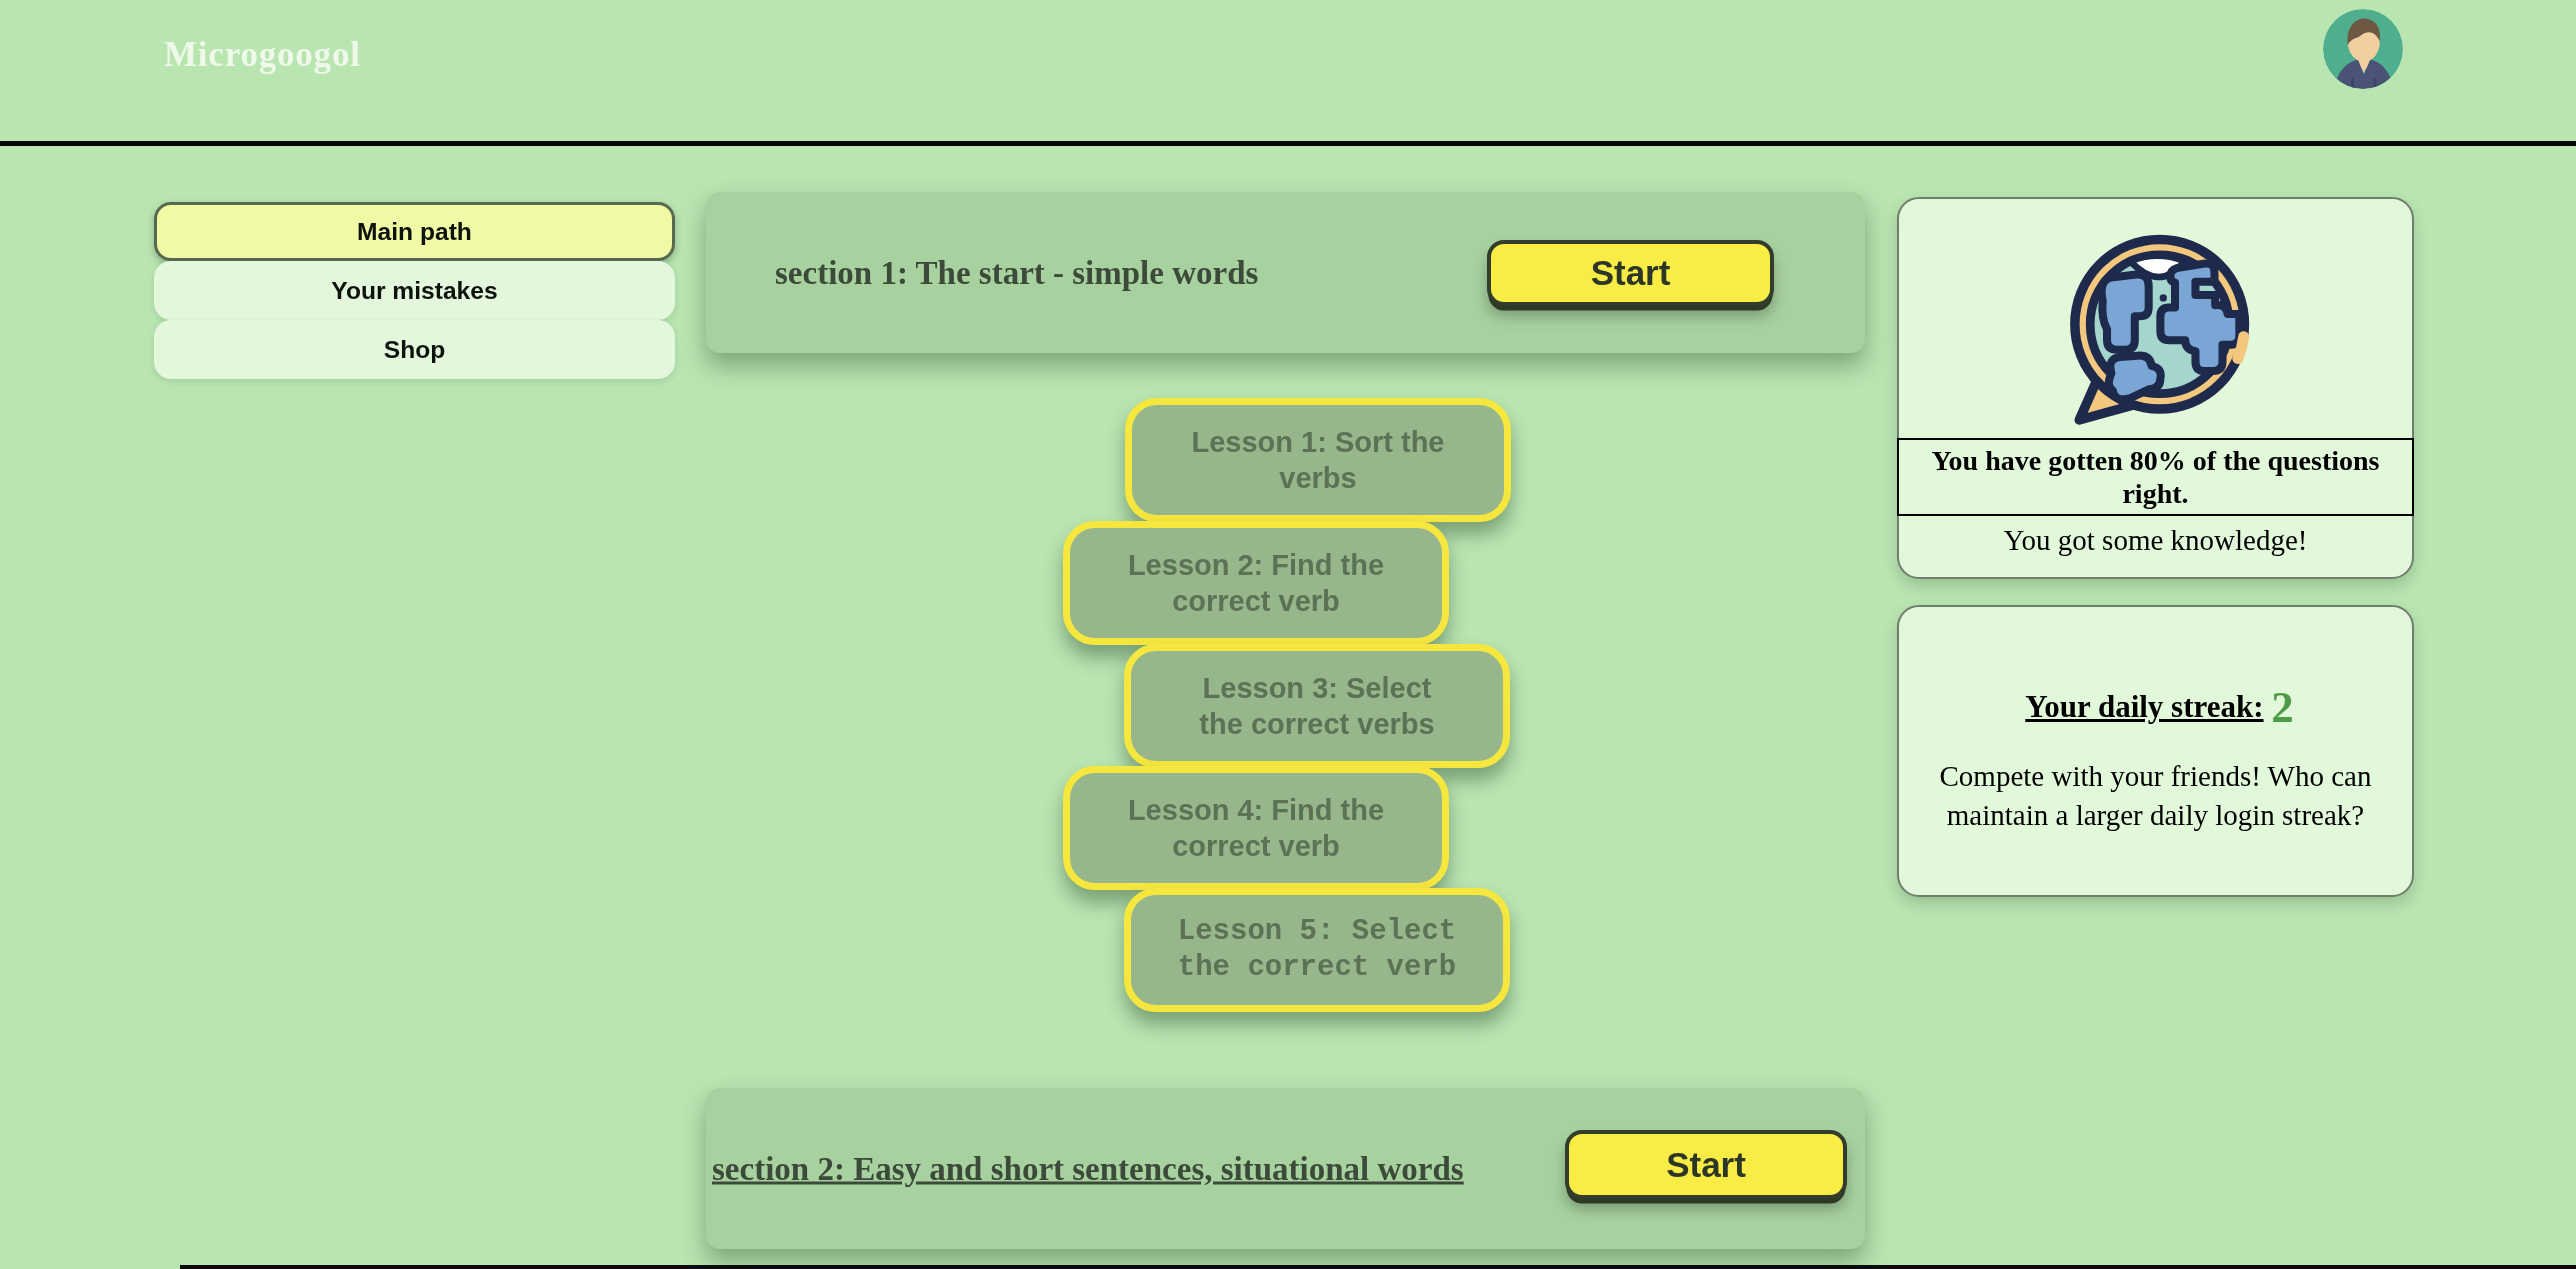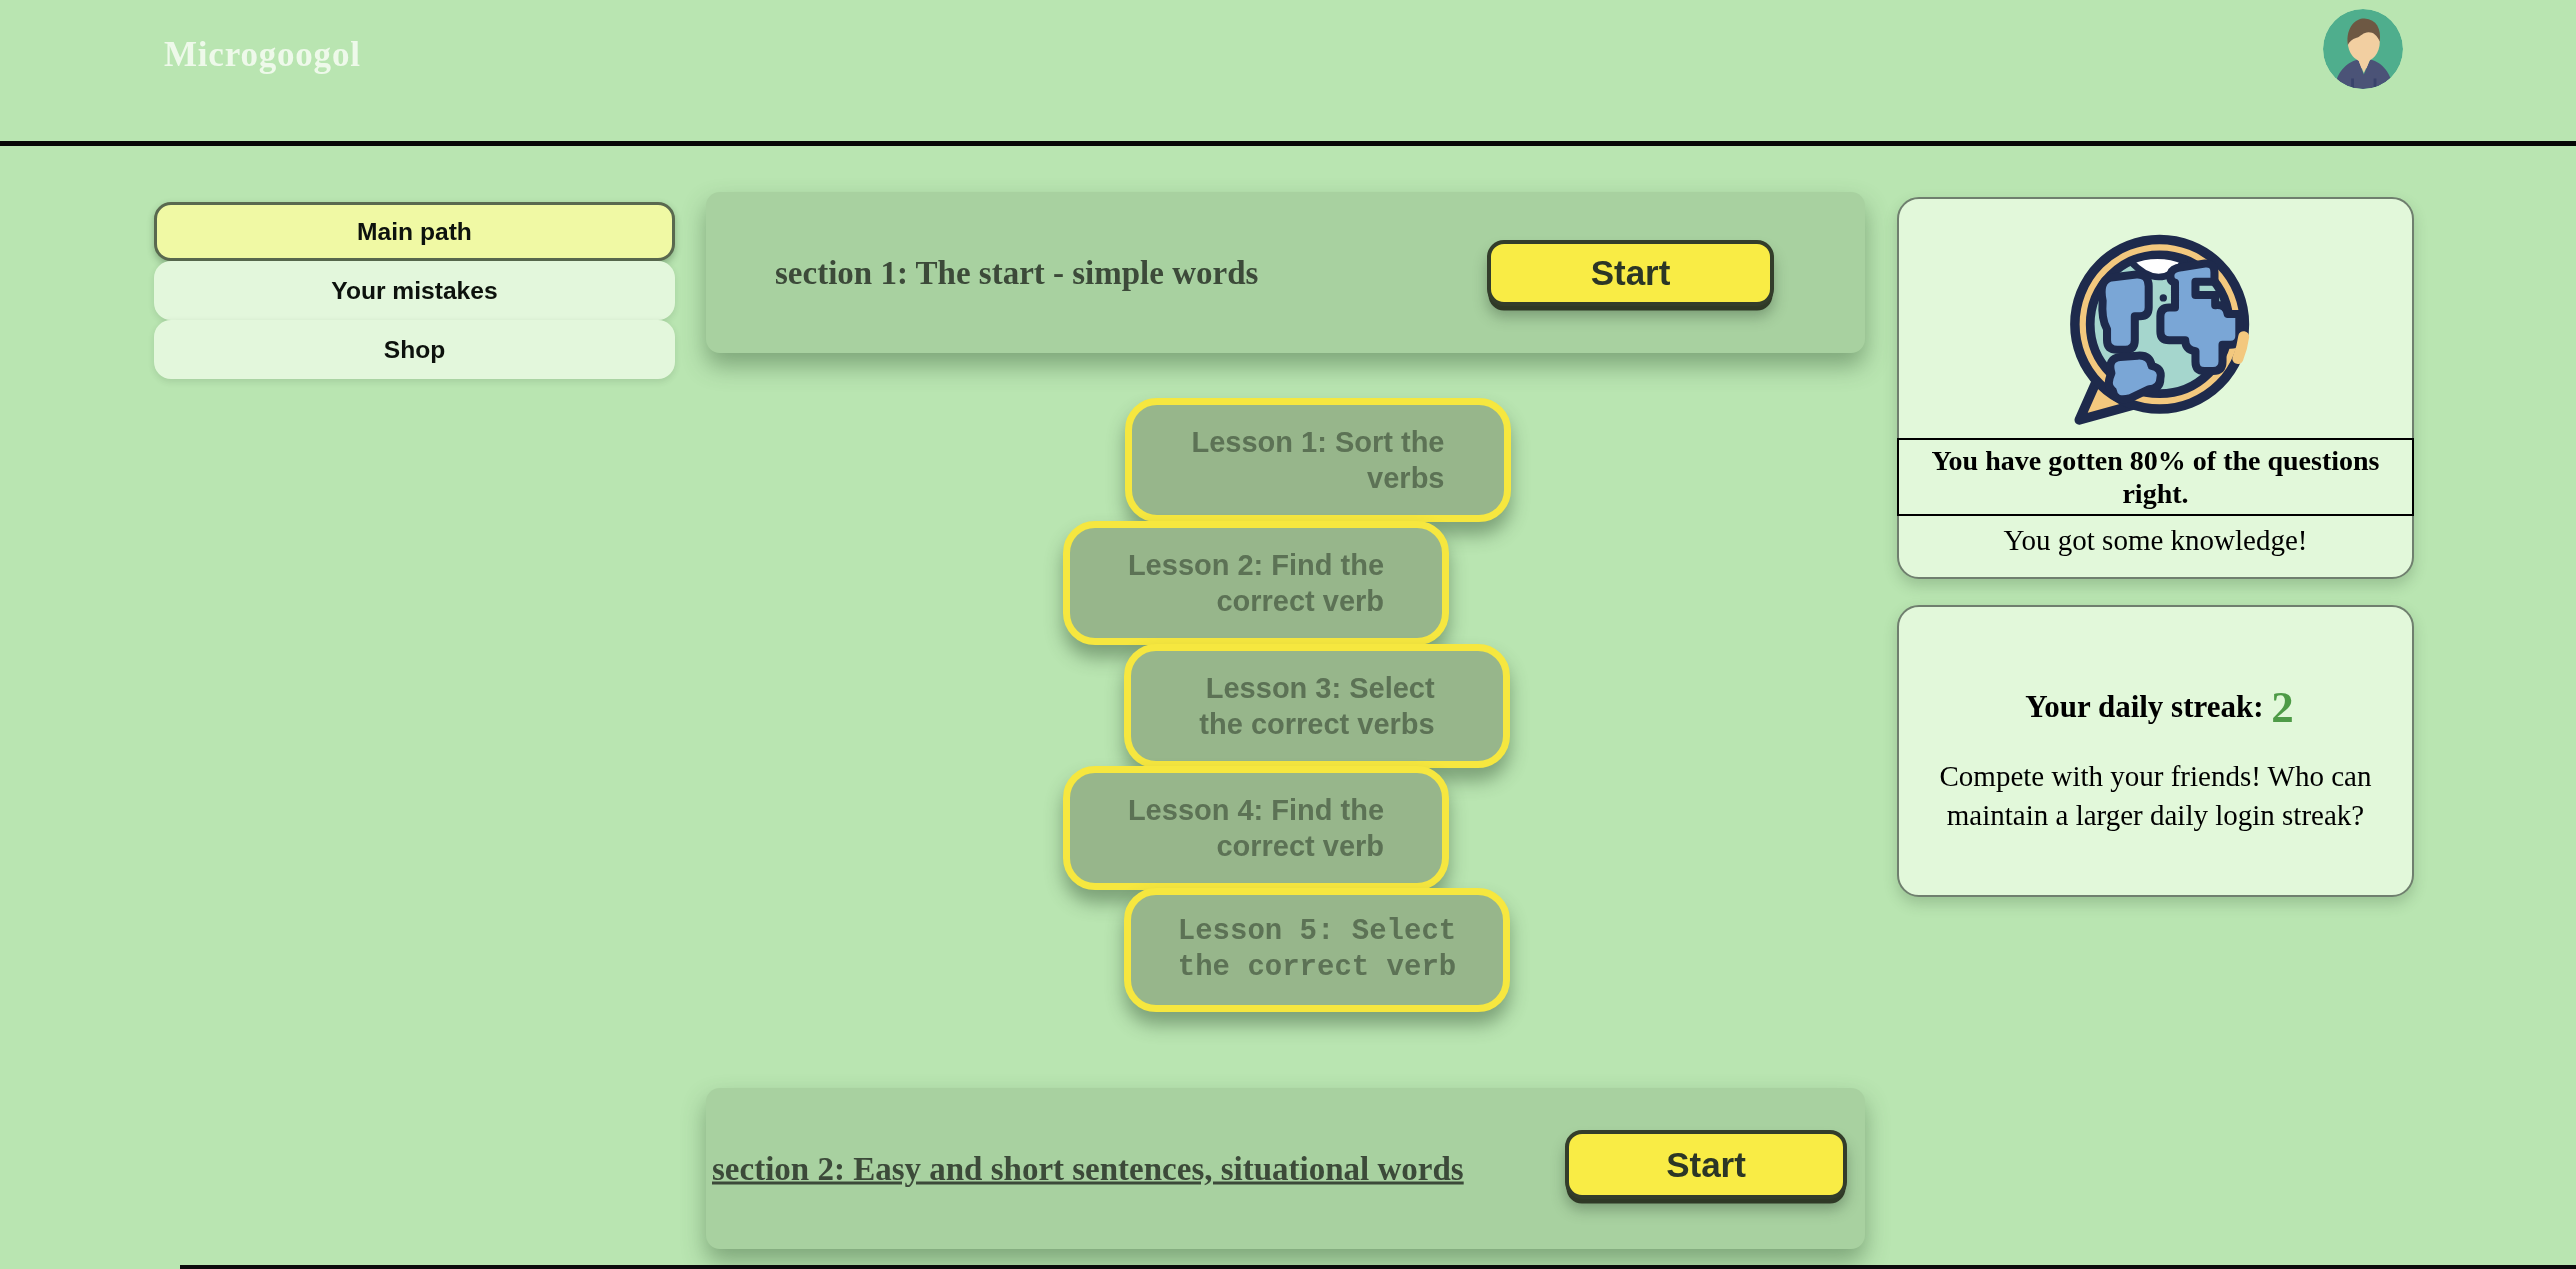--- a/index.html
+++ b/index.html
@@ -60,21 +60,21 @@
     display:flex; align-items:center; justify-content:center; cursor:pointer;
     box-shadow:0 6.1px 0 -1.5px #2f3926, 0 10.7px 14px rgba(40,60,40,0.35);
   }
   .section-1 .start-btn { left:781px; top:48px; width:287px; height:66px; }
   .section-2 .start-btn { left:859px; top:42px; width:282px; height:69px; }
   
   .lesson {
     position:absolute; width:386px; height:124px;
     background:#97b68b; border:7.7px solid #f6e73f; border-radius:32px;
     box-shadow:0 12.3px 18.4px rgba(50,80,50,0.45);
-    display:flex; align-items:center; justify-content:center; text-align:right;
+    display:flex; align-items:center; justify-content:center; text-align:center;
     font-family:"Liberation Sans", sans-serif; font-weight:bold; font-size:29px;
     color:#5c7255; line-height:1.25; white-space:pre-line; cursor:pointer;
   }
   .lesson-1 { left:1125px; top:398px; }
   .lesson-2 { left:1063px; top:521px; }
   .lesson-3 { left:1124px; top:644px; }
   .lesson-4 { left:1063px; top:766px; }
   .lesson-5 { left:1124px; top:888px;font-family:Liberation Mono, monospace; }
   
   .info-card {
@@ -91,21 +91,21 @@
     font-size:28px; font-weight:bold; color:#000; text-align:center;
     line-height:1.18; white-space:pre-line;
   }
   .subtext {
     position:absolute; left:0; right:0; top:325px;
     font-size:29px; color:#000; text-align:center;
   }
   .streak-card { top:605px; height:292px; }
   .streak-line {
     position:absolute; left:8px; right:0; top:74px; text-align:center;
-    font-size:31px; font-weight:bold; color:#000;
+    font-size:31px; font-weight:bold; color:#000;text-decoration:underline;
   }
   .streak-value {
     font-size:45px; color:#4e9b47; margin-left:7.7px;
     vertical-align:-4.6px;
   }
   .streak-desc {
     position:absolute; left:23px; right:23px; top:150px;
     font-size:29px; color:#000; text-align:center; line-height:1.35; white-space:pre-line;
   }
   

